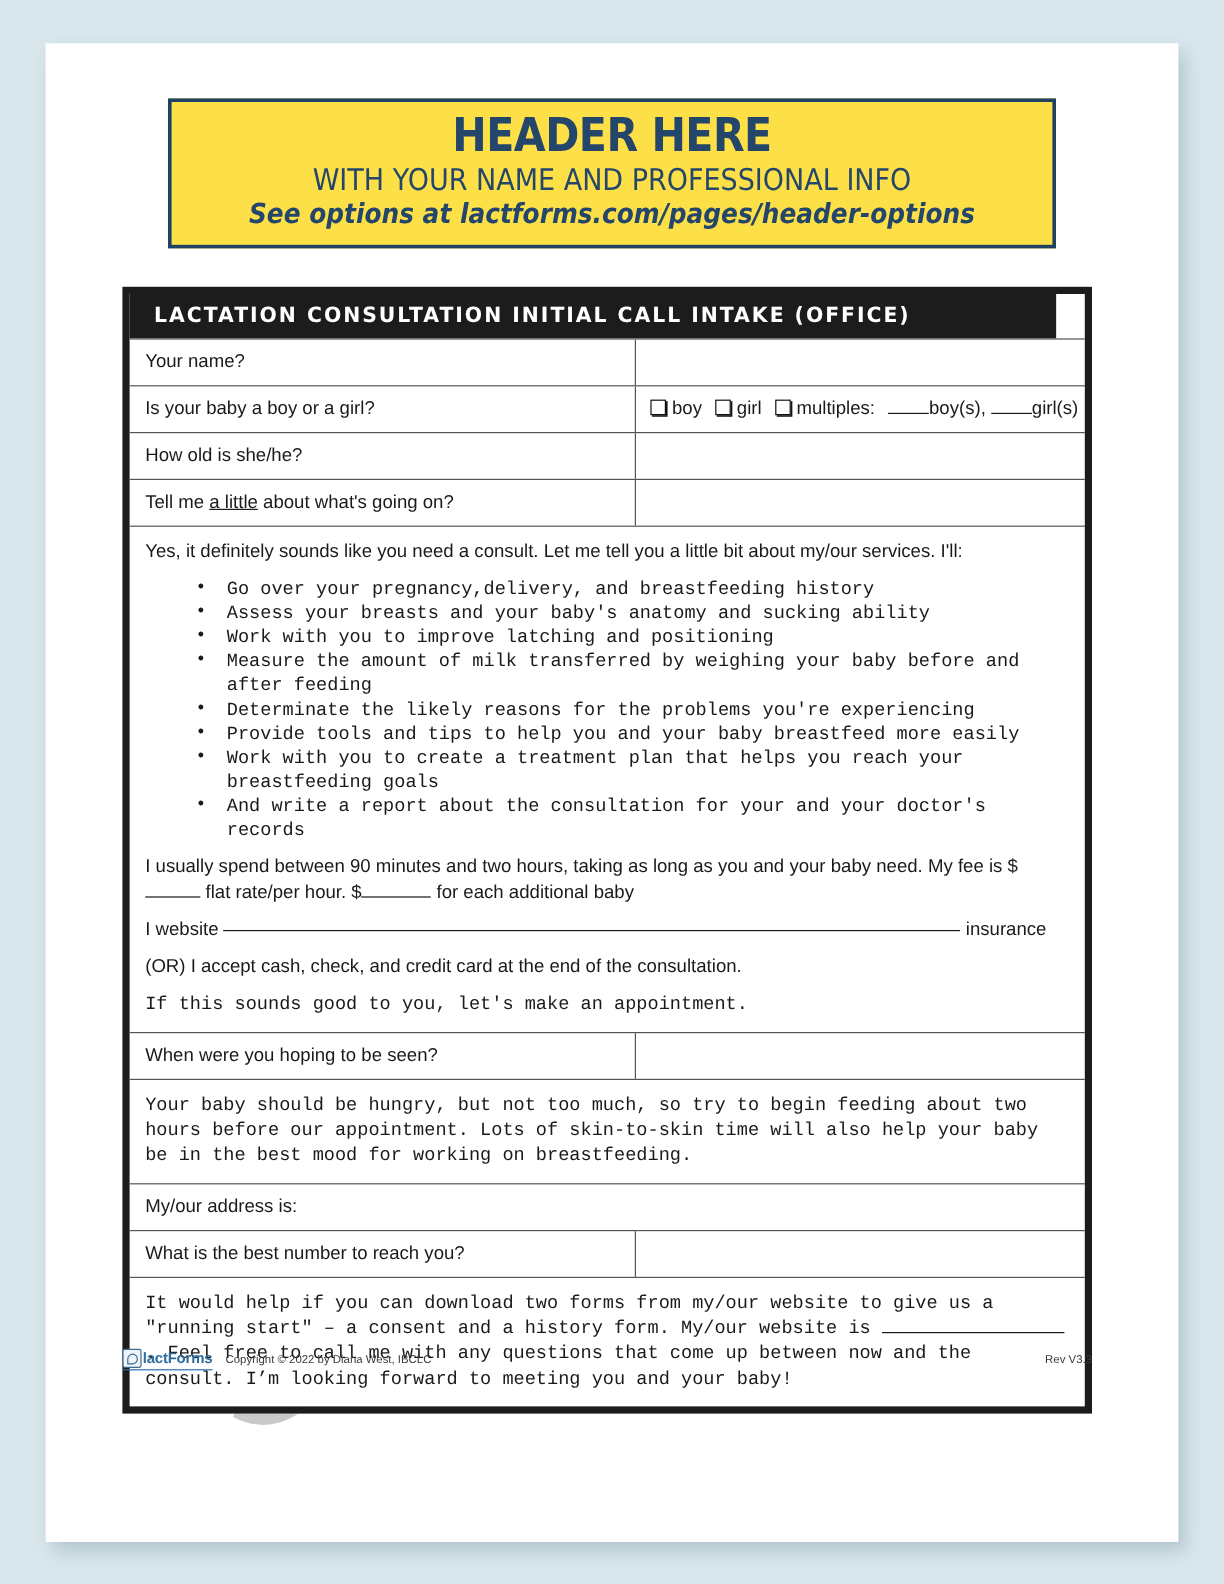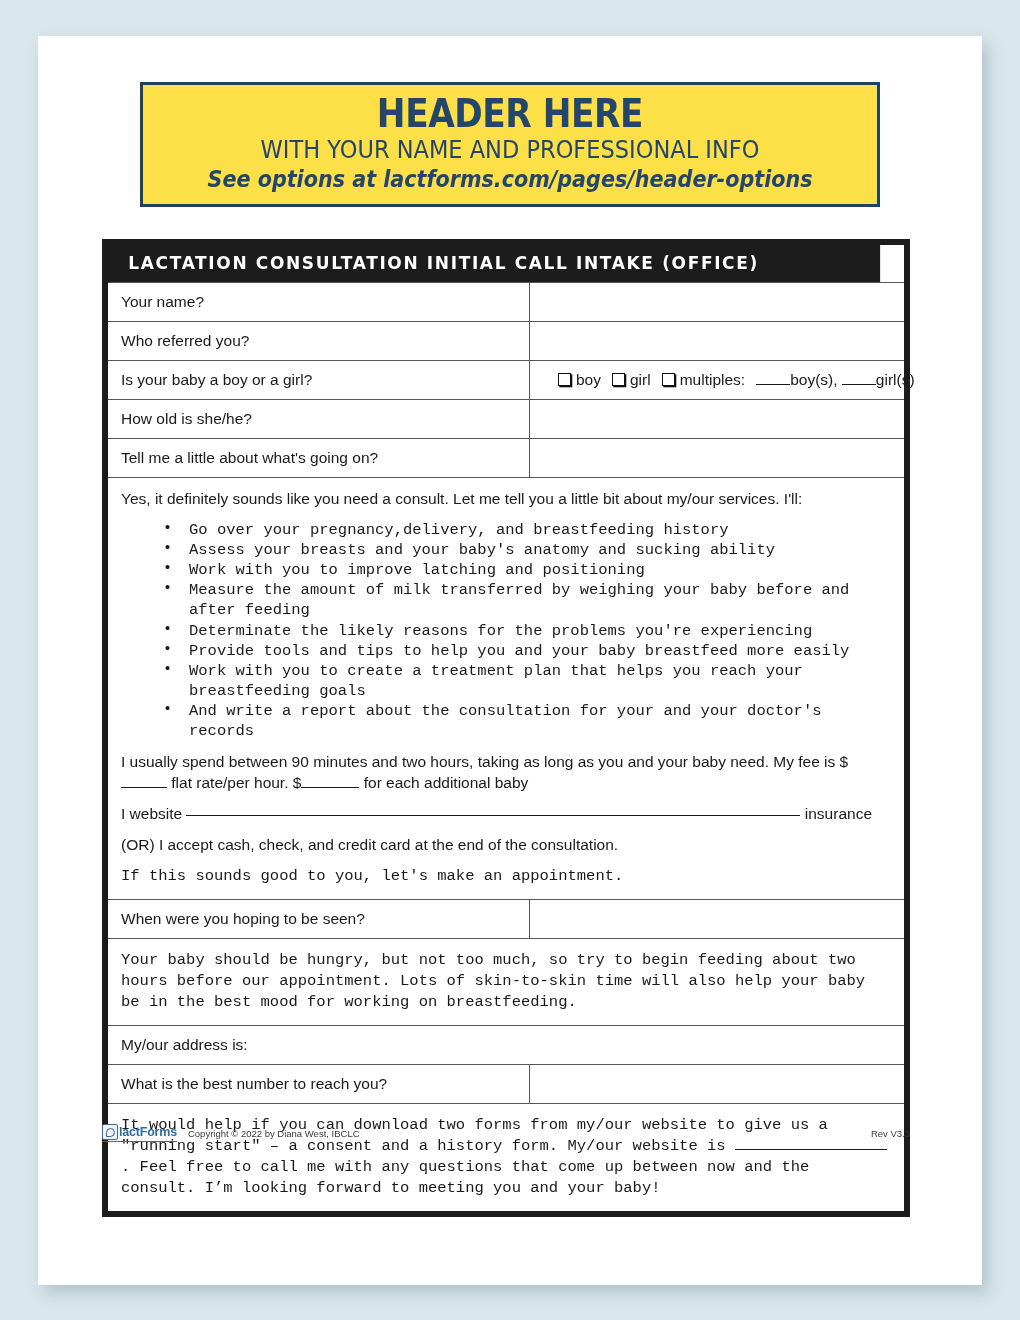--- a/index.html
+++ b/index.html
@@ -114,21 +114,20 @@
     transform: scaleX(0.97);
     transform-origin: left center;
   }
 
   
   .row {
     display: flex;
     border-top: 1.5px solid #555;
     min-height: 38px;
     position: relative;
-    gap: 16px;
   }
   .row:first-of-type { border-top: none; }
 
   .row .qcell {
     width: 422px;
     flex: 0 0 422px;
     box-sizing: border-box;
     padding: 9px 6px 9px 13px;
     border-right: 1.5px solid #555;
     font-size: 15.5px;
@@ -199,21 +198,21 @@
     margin-right: 5px;
     position: relative;
     top: 1px;
     background: #fff;
   }
   .gender-line { white-space: nowrap; font-size: 15.5px; }
   .gender-line .opt { margin-right: 11px; }
   .uline-short { border-bottom: 1.3px solid #1a1a1a; display:inline-block; width: 34px; }
 
   
-  .u { }
+  .u { text-decoration: underline; }
 
   
   .footer {
     position: absolute;
     left: 64px;
     top: 1088px;
     width: 808px;
     display: flex;
     align-items: center;
     z-index: 8;
@@ -261,24 +260,20 @@
   <div class="form-wrap">
     <div class="form-box">
 
       <div class="form-title">LACTATION CONSULTATION INITIAL CALL INTAKE (OFFICE)</div>
 
       <div class="row">
         <div class="qcell">Your name?</div>
         <div class="acell"></div>
       </div>
 
-      <div class="row">
-        <div class="qcell">Who referred  you?</div>
-        <div class="acell"></div>
-      </div>
 
       <div class="row">
         <div class="qcell">Is your baby a boy or a girl?</div>
         <div class="acell">
           <span class="gender-line">
             <span class="opt"><span class="cbx"></span><span>boy</span></span><span class="opt"><span class="cbx"></span><span>girl</span></span><span class="opt"><span class="cbx"></span><span>multiples:</span></span><span class="uline-short"></span><span>boy(s),</span> <span class="uline-short"></span><span>girl(s)</span>
           </span>
         </div>
       </div>
 

